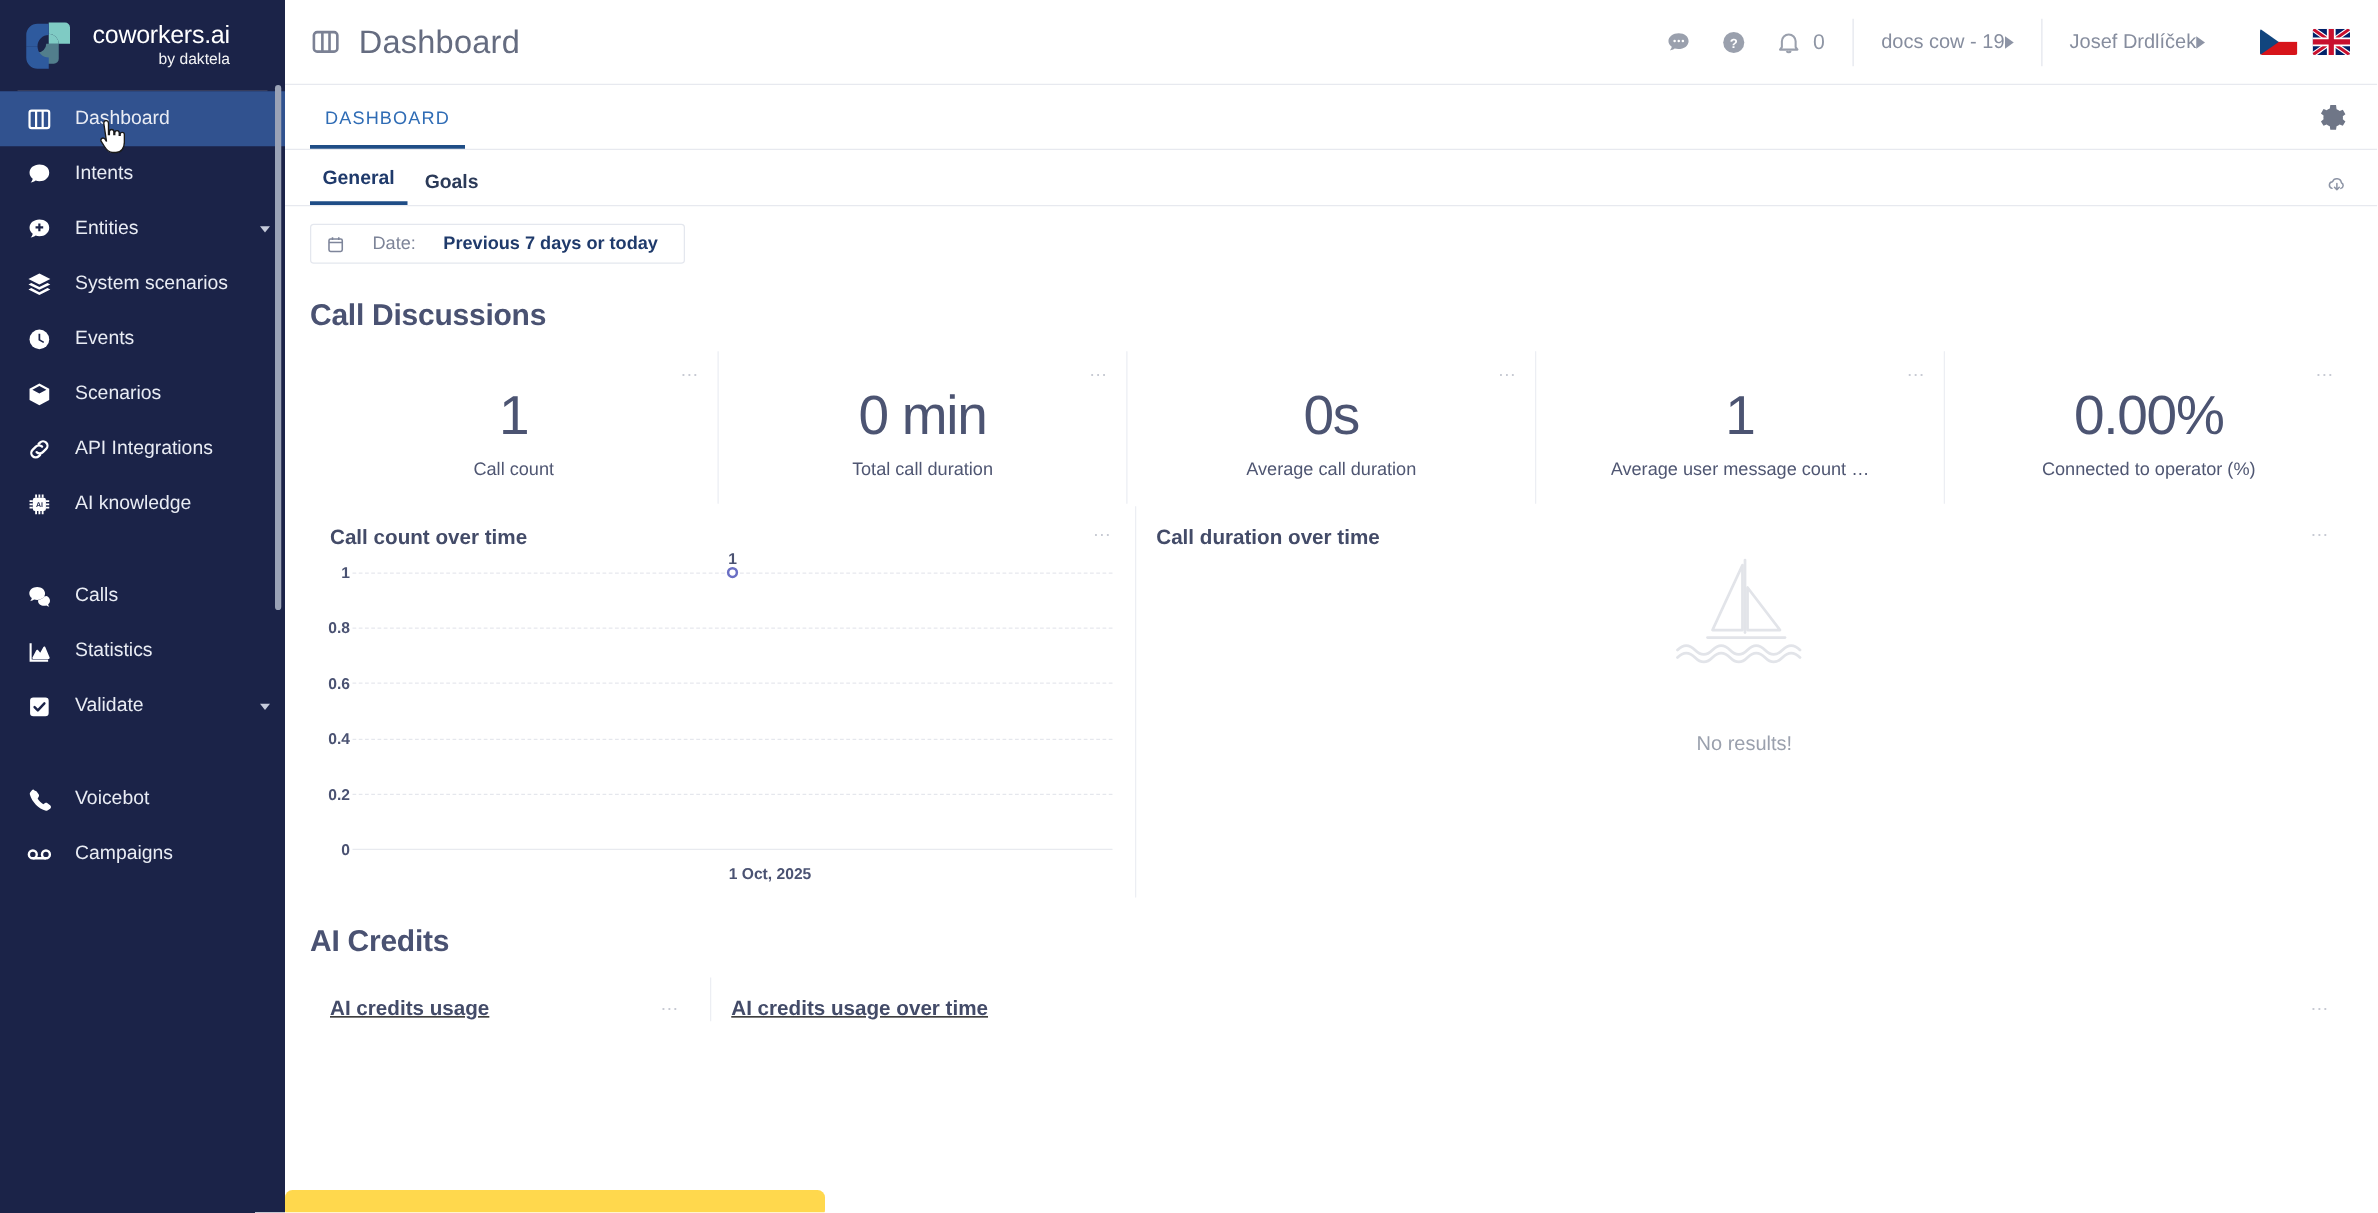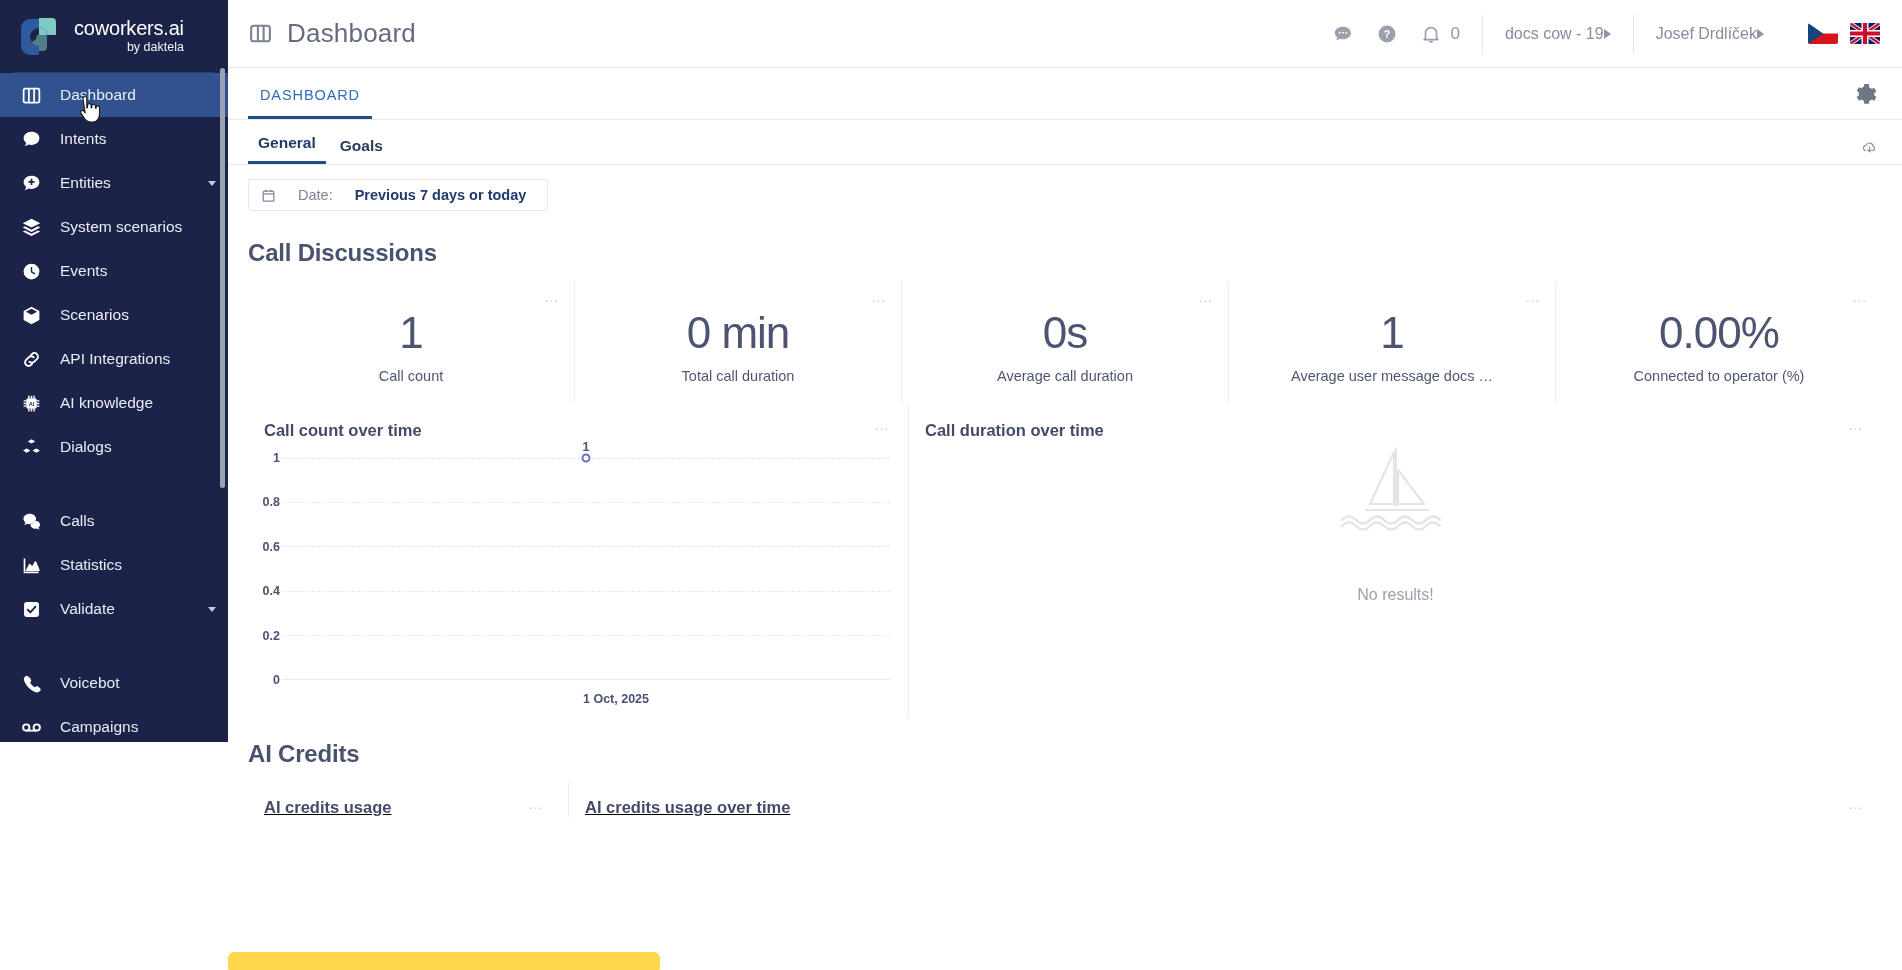--- a/index.html
+++ b/index.html
@@ -9,21 +9,21 @@
     background: #ffffff;
     font-family: "Liberation Sans", sans-serif;
     -webkit-font-smoothing: antialiased;
   }
   .app { display: flex; width: 1902px; height: 970px; position: relative; }
 
   
   .sidebar {
     width: 228px; flex: 0 0 228px;
     background: #1b2348;
-    height: 742px;
+    height: 970px;
     position: relative;
     overflow: hidden;
   }
   .brand {
     display: flex; align-items: center; gap: 14px;
     padding: 16px 0 16px 16px;
     height: 72px;
   }
   .brand-logo { width: 44px; height: 44px; position: relative; flex: 0 0 44px; }
   .brand-text { display: flex; flex-direction: column; line-height: 1.05; }
@@ -342,30 +342,20 @@
               <rect x="6" y="6" width="12" height="12" rx="2"></rect>
               <g stroke="currentColor" stroke-width="1.7">
                 <path d="M9 3v3M12 3v3M15 3v3M9 18v3M12 18v3M15 18v3M3 9h3M3 12h3M3 15h3M18 9h3M18 12h3M18 15h3"></path>
               </g>
               <text x="12" y="14.6" font-size="6.4" text-anchor="middle" fill="#1b2348" font-family="Liberation Sans, sans-serif" font-weight="700">AI</text>
             </svg>
         </span>
         <span class="nav-label">AI knowledge</span>
       </div>
 
-      <div class="nav-item">
-        <span class="ico">
-          <svg viewBox="0 0 24 24" fill="currentColor">
-              <path d="M12 2.5 16.2 5 12 7.5 7.8 5z"></path>
-              <path d="M6.5 13 10.7 15.5 6.5 18 2.3 15.5z"></path>
-              <path d="M17.5 13 21.7 15.5 17.5 18 13.3 15.5z"></path>
-            </svg>
-        </span>
-        <span class="nav-label">Dialogs</span>
-      </div>
 
       <div class="nav-gap"></div>
 
       <div class="nav-item">
         <span class="ico">
           <svg viewBox="0 0 24 24" fill="currentColor">
               <path d="M10 3c-4 0-7.2 2.6-7.2 5.8 0 1.7.9 3.2 2.3 4.3-.2 1-.7 2-1.5 2.8 1.4-.2 2.7-.7 3.6-1.4.9.2 1.8.3 2.8.3 4 0 7.2-2.6 7.2-5.9S14 3 10 3z"></path>
               <path d="M16.6 11.5c.7 0 1.4-.1 2-.2 1.9.9 3.1 2.5 3.1 4.3 0 1.3-.6 2.4-1.7 3.3.2.8.6 1.5 1.1 2.1-1-.1-2-.5-2.7-1.1-.7.2-1.4.3-2.1.3-3 0-5.5-2-5.5-4.5 0-.2 0-.4.1-.6 2.5-.5 4.5-1.9 5.7-3.6z"></path>
             </svg>
         </span>
@@ -542,21 +532,21 @@
           <div class="kpi-lbl">Total call duration</div>
         </div>
         <div class="kpi">
           <span class="dots">…</span>
           <div class="kpi-val">0s</div>
           <div class="kpi-lbl">Average call duration</div>
         </div>
         <div class="kpi">
           <span class="dots">…</span>
           <div class="kpi-val">1</div>
-          <div class="kpi-lbl">Average user message docs …</div>
+          <div class="kpi-lbl">Average user message count …</div>
         </div>
         <div class="kpi">
           <span class="dots">…</span>
           <div class="kpi-val">0.00%</div>
           <div class="kpi-lbl">Connected to operator (%)</div>
         </div>
       </div>
 
       <div class="panel-row">
 

